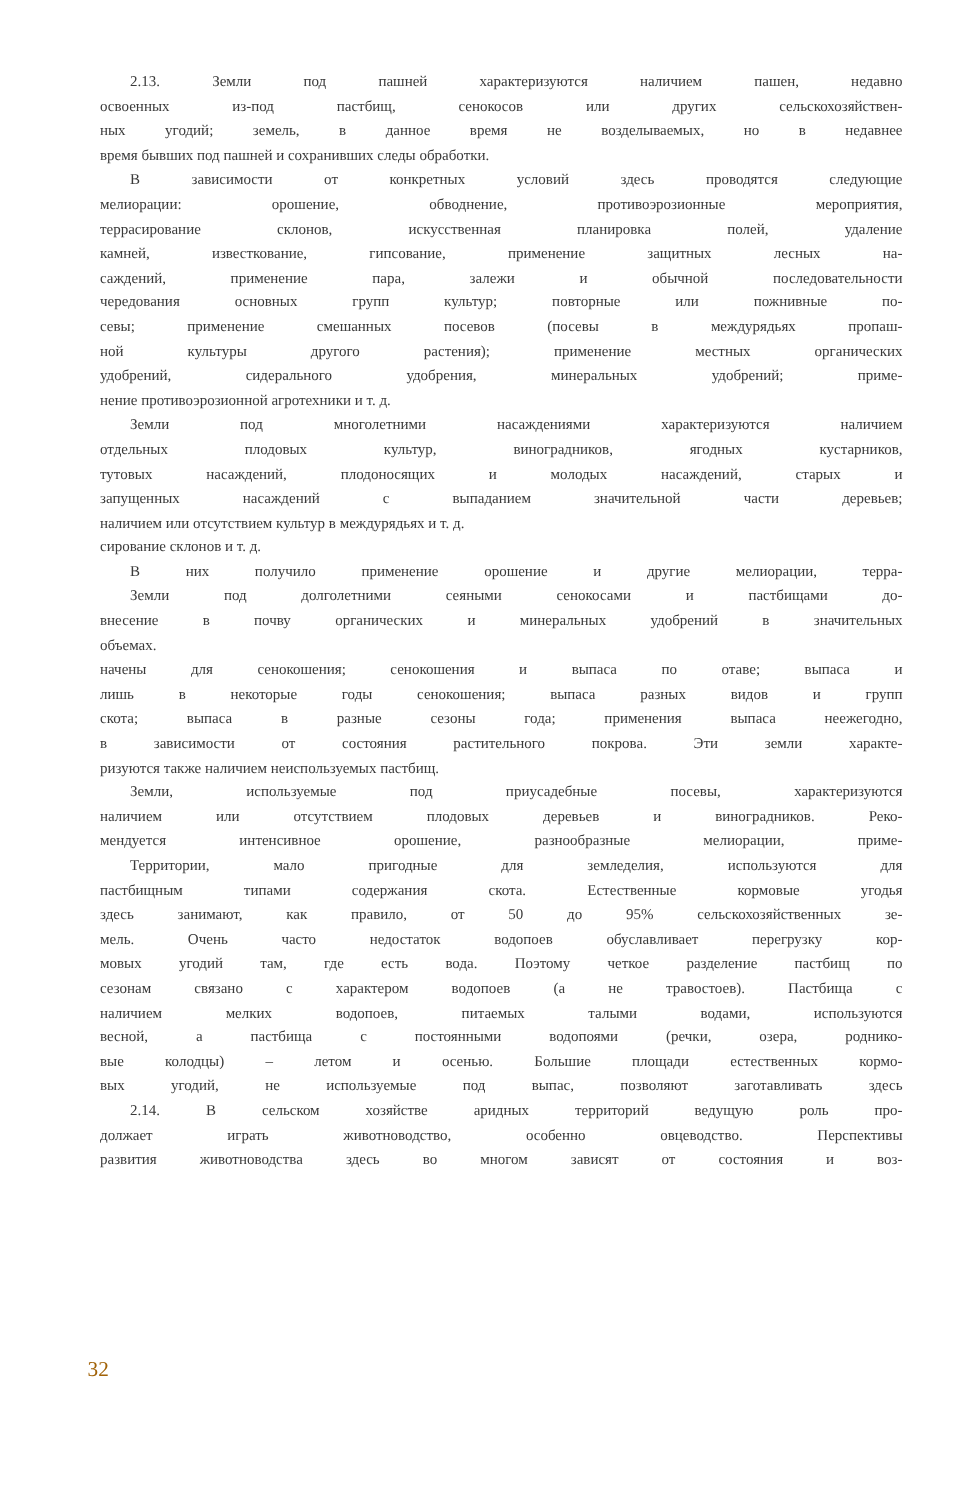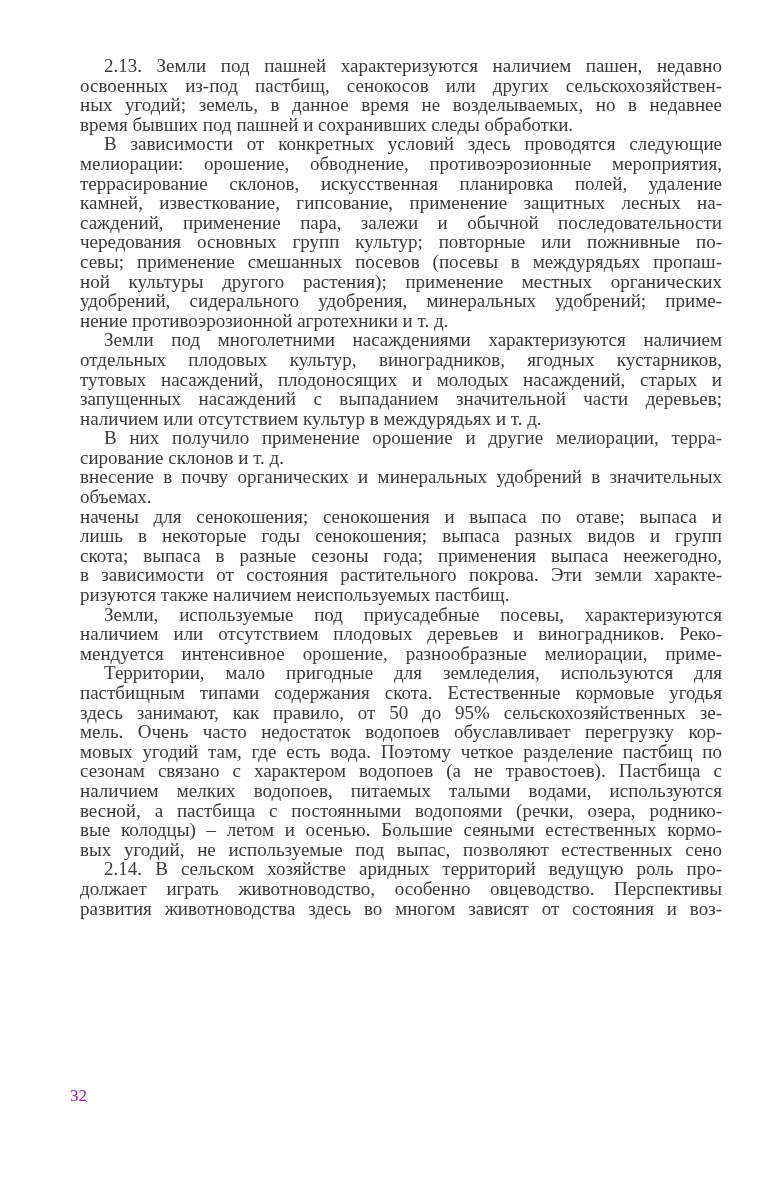--- a/index.html
+++ b/index.html
@@ -7,39 +7,39 @@
     width: 771px; height: 1200px;
     background: #ffffff;
     position: relative;
     overflow: hidden;
   }
   .page {
     position: absolute;
     left: 80px; top: 56px;
     width: 642px;
     font-family: "Liberation Serif", "DejaVu Serif", serif;
-    font-size: 19px;
+    font-size: 12px;
     line-height: 19.6px;
     color: #3a3a3a;
   }
   .line {
     display: block;
     height: 19.6px;
     white-space: nowrap;
     text-align: justify;
     text-align-last: justify;
   }
   .line.last { text-align-last: left; }
   .line.indent { padding-left: 24px; }
   .page-number {
     position: absolute;
     left: 70px; top: 1086px;
     font-family: "Liberation Serif", "DejaVu Serif", serif;
     font-size: 17px;
-    color: #a21caf;
+    color: #a16207;
   }
 </style>
 </head>
 <body>
 
 <div class="page">
   <div>
     <span class="line indent">2.13. Земли под пашней характеризуются наличием пашен, недавно</span>
     <span class="line">освоенных из-под пастбищ, сенокосов или других сельскохозяйствен-</span>
     <span class="line">ных угодий; земель, в данное время не возделываемых, но в недавнее</span>
@@ -58,24 +58,25 @@
     <span class="line last">нение противоэрозионной агротехники и т. д.</span>
   </div>
   <div>
     <span class="line indent">Земли под многолетними насаждениями характеризуются наличием</span>
     <span class="line">отдельных плодовых культур, виноградников, ягодных кустарников,</span>
     <span class="line">тутовых насаждений, плодоносящих и молодых насаждений, старых и</span>
     <span class="line">запущенных насаждений с выпаданием значительной части деревьев;</span>
     <span class="line last">наличием или отсутствием культур в междурядьях и т. д.</span>
   </div>
   <div>
+    <span class="line last">сирование склонов и т. д.</span>
     <span class="line indent">В них получило применение орошение и другие мелиорации, терра-</span>
-    <span class="line last">сирование склонов и т. д.</span>
   </div>
   <div>
+    <span class="line indent">Земли под долголетними сеяными сенокосами и пастбищами до-</span>
     <span class="line">внесение в почву органических и минеральных удобрений в значительных</span>
     <span class="line last">объемах.</span>
   </div>
   <div>
     <span class="line">начены для сенокошения; сенокошения и выпаса по отаве; выпаса и</span>
     <span class="line">лишь в некоторые годы сенокошения; выпаса разных видов и групп</span>
     <span class="line">скота; выпаса в разные сезоны года; применения выпаса неежегодно,</span>
     <span class="line">в зависимости от состояния растительного покрова. Эти земли характе-</span>
     <span class="line last">ризуются также наличием неиспользуемых пастбищ.</span>
   </div>
@@ -86,22 +87,22 @@
   </div>
   <div>
     <span class="line indent">Территории, мало пригодные для земледелия, используются для</span>
     <span class="line">пастбищным типами содержания скота. Естественные кормовые угодья</span>
     <span class="line">здесь занимают, как правило, от 50 до 95% сельскохозяйственных зе-</span>
     <span class="line">мель. Очень часто недостаток водопоев обуславливает перегрузку кор-</span>
     <span class="line">мовых угодий там, где есть вода. Поэтому четкое разделение пастбищ по</span>
     <span class="line">сезонам связано с характером водопоев (а не травостоев). Пастбища с</span>
     <span class="line">наличием мелких водопоев, питаемых талыми водами, используются</span>
     <span class="line">весной, а пастбища с постоянными водопоями (речки, озера, роднико-</span>
-    <span class="line">вые колодцы) – летом и осенью. Большие сеяными естественных кормо-</span>
-    <span class="line">вых угодий, не используемые под выпас, позволяют естественных сено</span>
+    <span class="line">вые колодцы) – летом и осенью. Большие площади естественных кормо-</span>
+    <span class="line">вых угодий, не используемые под выпас, позволяют заготавливать здесь</span>
   </div>
   <div>
     <span class="line indent">2.14. В сельском хозяйстве аридных территорий ведущую роль про-</span>
     <span class="line">должает играть животноводство, особенно овцеводство. Перспективы</span>
     <span class="line">развития животноводства здесь во многом зависят от состояния и воз-</span>
   </div>
 </div>
 
 <div class="page-number">32</div>
 

